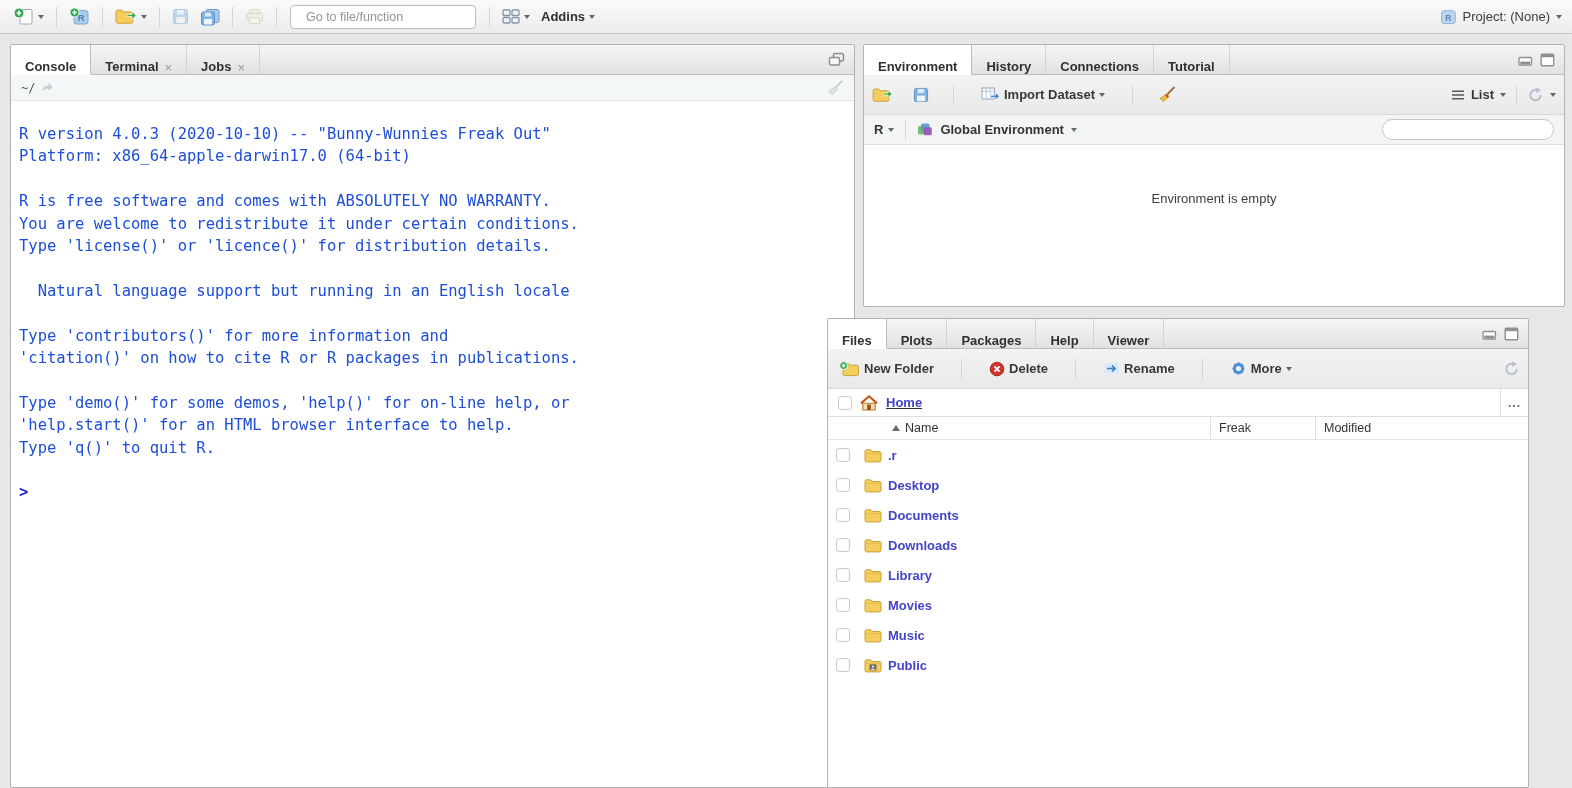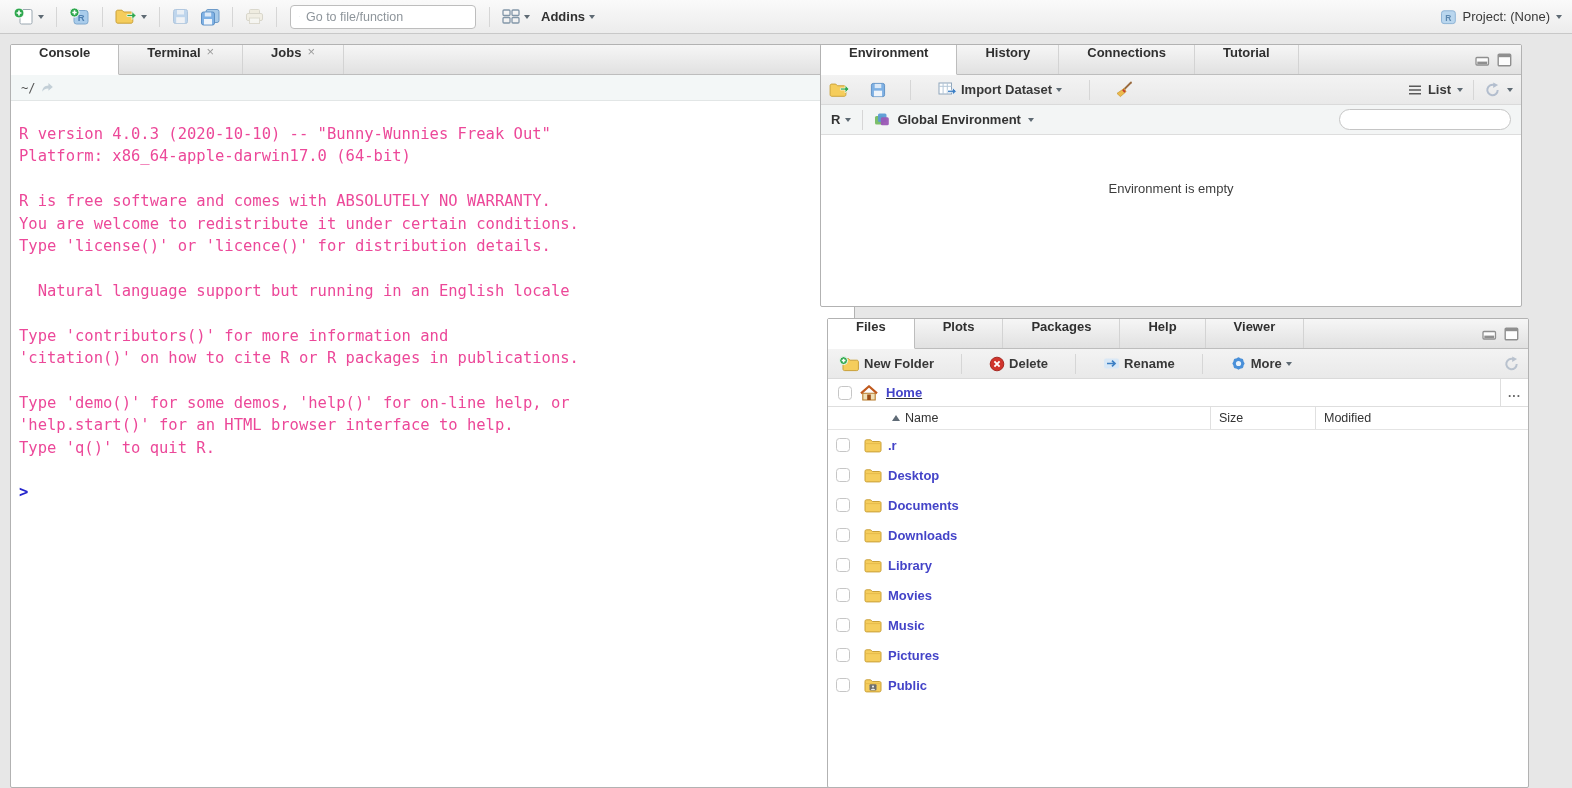--- a/index.html
+++ b/index.html
@@ -21,43 +21,43 @@
   .goto-box input { border:none; outline:none; flex:1; font-size:12.5px; color:#333;
     font-family:"Liberation Sans",sans-serif; background:transparent; }
   .goto-box input::placeholder { color:#8E959B; }
   .addins-label { font-size:13px; font-weight:bold; color:#303030; }
   .tb-spacer { flex:1; }
   .project-btn { display:flex; align-items:center; gap:6px; font-size:13px; color:#3A3A3A; }
 
   
   .pane { position:absolute; background:#fff; border:1px solid #B2B2B2; border-radius:2px; overflow:hidden; }
   .console-pane { left:10px; top:44px; width:845px; bottom:0; }
-  .env-pane   { left:820px; top:44px; width:702px; height:263px; }
+  .env-pane   { left:863px; top:44px; width:702px; height:263px; }
   .files-pane { left:827px; top:318px; width:702px; bottom:0; }
 
   .tabbar { height:30px; background:linear-gradient(#F6F6F6,#E1E1E1);
     border-bottom:1px solid #BDBDBD; display:flex; align-items:stretch; }
-  .tab { display:flex; align-items:flex-start; gap:6px; padding:0 28px; font-size:13px;
+  .tab { display:flex; align-items:flex-end; gap:6px; padding:0 14px; font-size:13px;
     font-weight:bold; color:#303030; border-right:1px solid #D3D3D3; }
   .tab.active { background:#fff; border-right:1px solid #BDBDBD; margin-bottom:-1px;
     border-bottom:1px solid #fff; }
   .tab-close { color:#9B9B9B; font-weight:normal; font-size:13px; line-height:1; }
   .tab-tools { margin-left:auto; display:flex; align-items:center; gap:7px; padding-right:9px; }
 
   
   .pathbar { height:26px; background:#F3F7F7; border-bottom:1px solid #E2E6E6;
     display:flex; align-items:center; gap:6px; padding:0 10px; }
   .path-text { font-family:"DejaVu Sans Mono",monospace; font-size:12px; color:#555; }
   .console-body { padding:22px 10px 0 8px; }
   .console-line { font-family:"DejaVu Sans Mono",monospace; font-size:15.5px;
-    line-height:22.4px; min-height:22.4px; white-space:pre; color:#ec4899; }
+    line-height:22.4px; min-height:22.4px; white-space:pre; color:#1d4ed8; }
   .console-prompt { color:#2525CC; font-weight:bold; }
 
   
-  .pane-toolbar { height:30px; background:linear-gradient(#F3F3F3,#E9E9E9);
+  .pane-toolbar { height:40px; background:linear-gradient(#F3F3F3,#E9E9E9);
     border-bottom:1px solid #DADADA; display:flex; align-items:center; padding:0 8px; gap:20px; }
   .pt-label { font-size:13px; font-weight:bold; color:#383838; }
   .env-row2 { height:30px; background:#F3F5F5; border-bottom:1px solid #DDDDDD;
     display:flex; align-items:center; padding:0 10px; gap:7px; }
   .search-box { margin-left:auto; width:172px; height:21px; background:#fff;
     border:1px solid #C5C5C5; border-radius:11px; display:flex; align-items:center;
     gap:5px; padding:0 8px; }
   .search-box input { border:none; outline:none; flex:1; font-size:12px; background:transparent; }
   .env-empty { text-align:center; padding-top:46px; font-size:13px; color:#3D3D3D; }
 
@@ -411,21 +411,21 @@
     <span class="bc-ellipsis">...</span>
   </div>
   <div class="files-grid files-header">
     <span class="hcell"></span>
     <span class="hcell"></span>
     <span class="hcell">
       <span class="sort-asc"></span>
       <span>Name</span>
     </span>
     <span class="hcell bordered">
-        <span>Size</span>
+        <span>Freak</span>
       </span>
     <span class="hcell bordered">
         <span>Modified</span>
       </span>
   </div>
   <div>
 
       <div class="files-grid file-row">
         <span class="cell-check">
           <span class="checkbox"></span>
@@ -538,36 +538,20 @@
             <path d="M1 5.6 L17 5.6" stroke="#E5B94A" stroke-width="0.9"></path>
             <rect class="badge" x="5.5" y="6.3" width="7" height="6.2" rx="1" fill="#6E6E6E"></rect>
             <path class="badge2" d="M9 7.5 a1.1 1.1 0 1 1 0 2.2 a1.1 1.1 0 1 1 0 -2.2 M6.9 11.9 c0-1.5 4.2-1.5 4.2 0 Z" fill="#E9E9E9"></path>
           </svg>
         </span>
         <a class="link" href="#">Music</a>
         <span></span>
         <span></span>
       </div>
 
-      <div class="files-grid file-row">
-        <span class="cell-check">
-          <span class="checkbox"></span>
-        </span>
-        <span class="cell-icon">
-          <svg class="icon-folder folder" width="18" height="15" viewBox="0 0 18 15">
-            <path d="M1 3.4 C1 2.4 1.6 1.8 2.6 1.8 L6.6 1.8 L8.3 3.5 L15.4 3.5 C16.4 3.5 17 4.1 17 5.1 L17 12.3 C17 13.3 16.4 13.9 15.4 13.9 L2.6 13.9 C1.6 13.9 1 13.3 1 12.3 Z" fill="#F5CD5C" stroke="#C9A039"></path>
-            <path d="M1 5.6 L17 5.6" stroke="#E5B94A" stroke-width="0.9"></path>
-            <rect class="badge" x="5.5" y="6.3" width="7" height="6.2" rx="1" fill="#6E6E6E"></rect>
-            <path class="badge2" d="M9 7.5 a1.1 1.1 0 1 1 0 2.2 a1.1 1.1 0 1 1 0 -2.2 M6.9 11.9 c0-1.5 4.2-1.5 4.2 0 Z" fill="#E9E9E9"></path>
-          </svg>
-        </span>
-        <a class="link" href="#">Pictures</a>
-        <span></span>
-        <span></span>
-      </div>
 
       <div class="files-grid file-row">
         <span class="cell-check">
           <span class="checkbox"></span>
         </span>
         <span class="cell-icon">
           <svg class="icon-folder public-folder" width="18" height="15" viewBox="0 0 18 15">
             <path d="M1 3.4 C1 2.4 1.6 1.8 2.6 1.8 L6.6 1.8 L8.3 3.5 L15.4 3.5 C16.4 3.5 17 4.1 17 5.1 L17 12.3 C17 13.3 16.4 13.9 15.4 13.9 L2.6 13.9 C1.6 13.9 1 13.3 1 12.3 Z" fill="#F5CD5C" stroke="#C9A039"></path>
             <path d="M1 5.6 L17 5.6" stroke="#E5B94A" stroke-width="0.9"></path>
             <rect class="badge" x="5.5" y="6.3" width="7" height="6.2" rx="1" fill="#6E6E6E"></rect>

